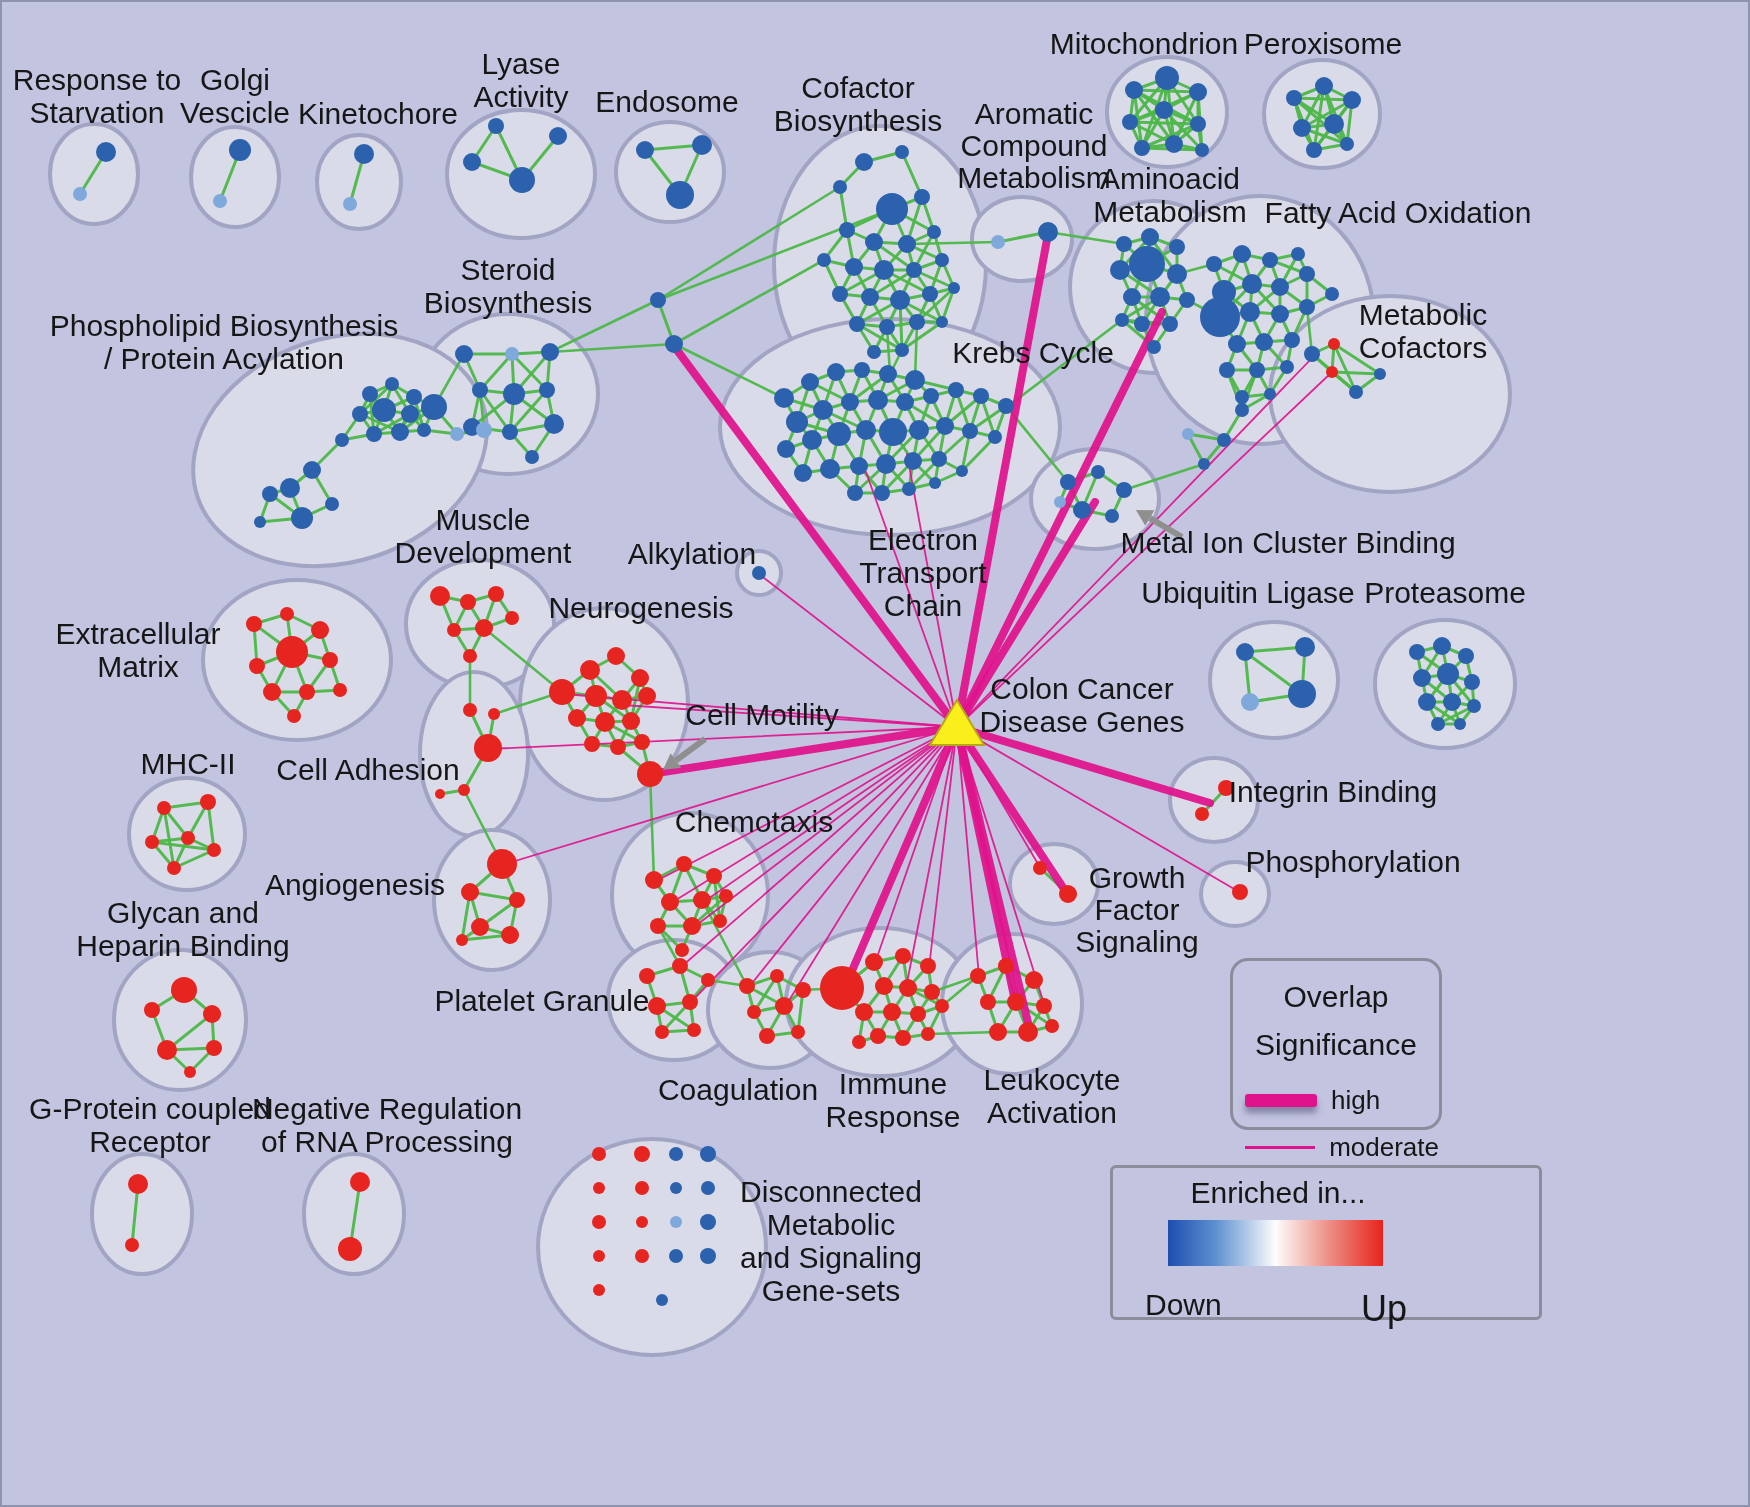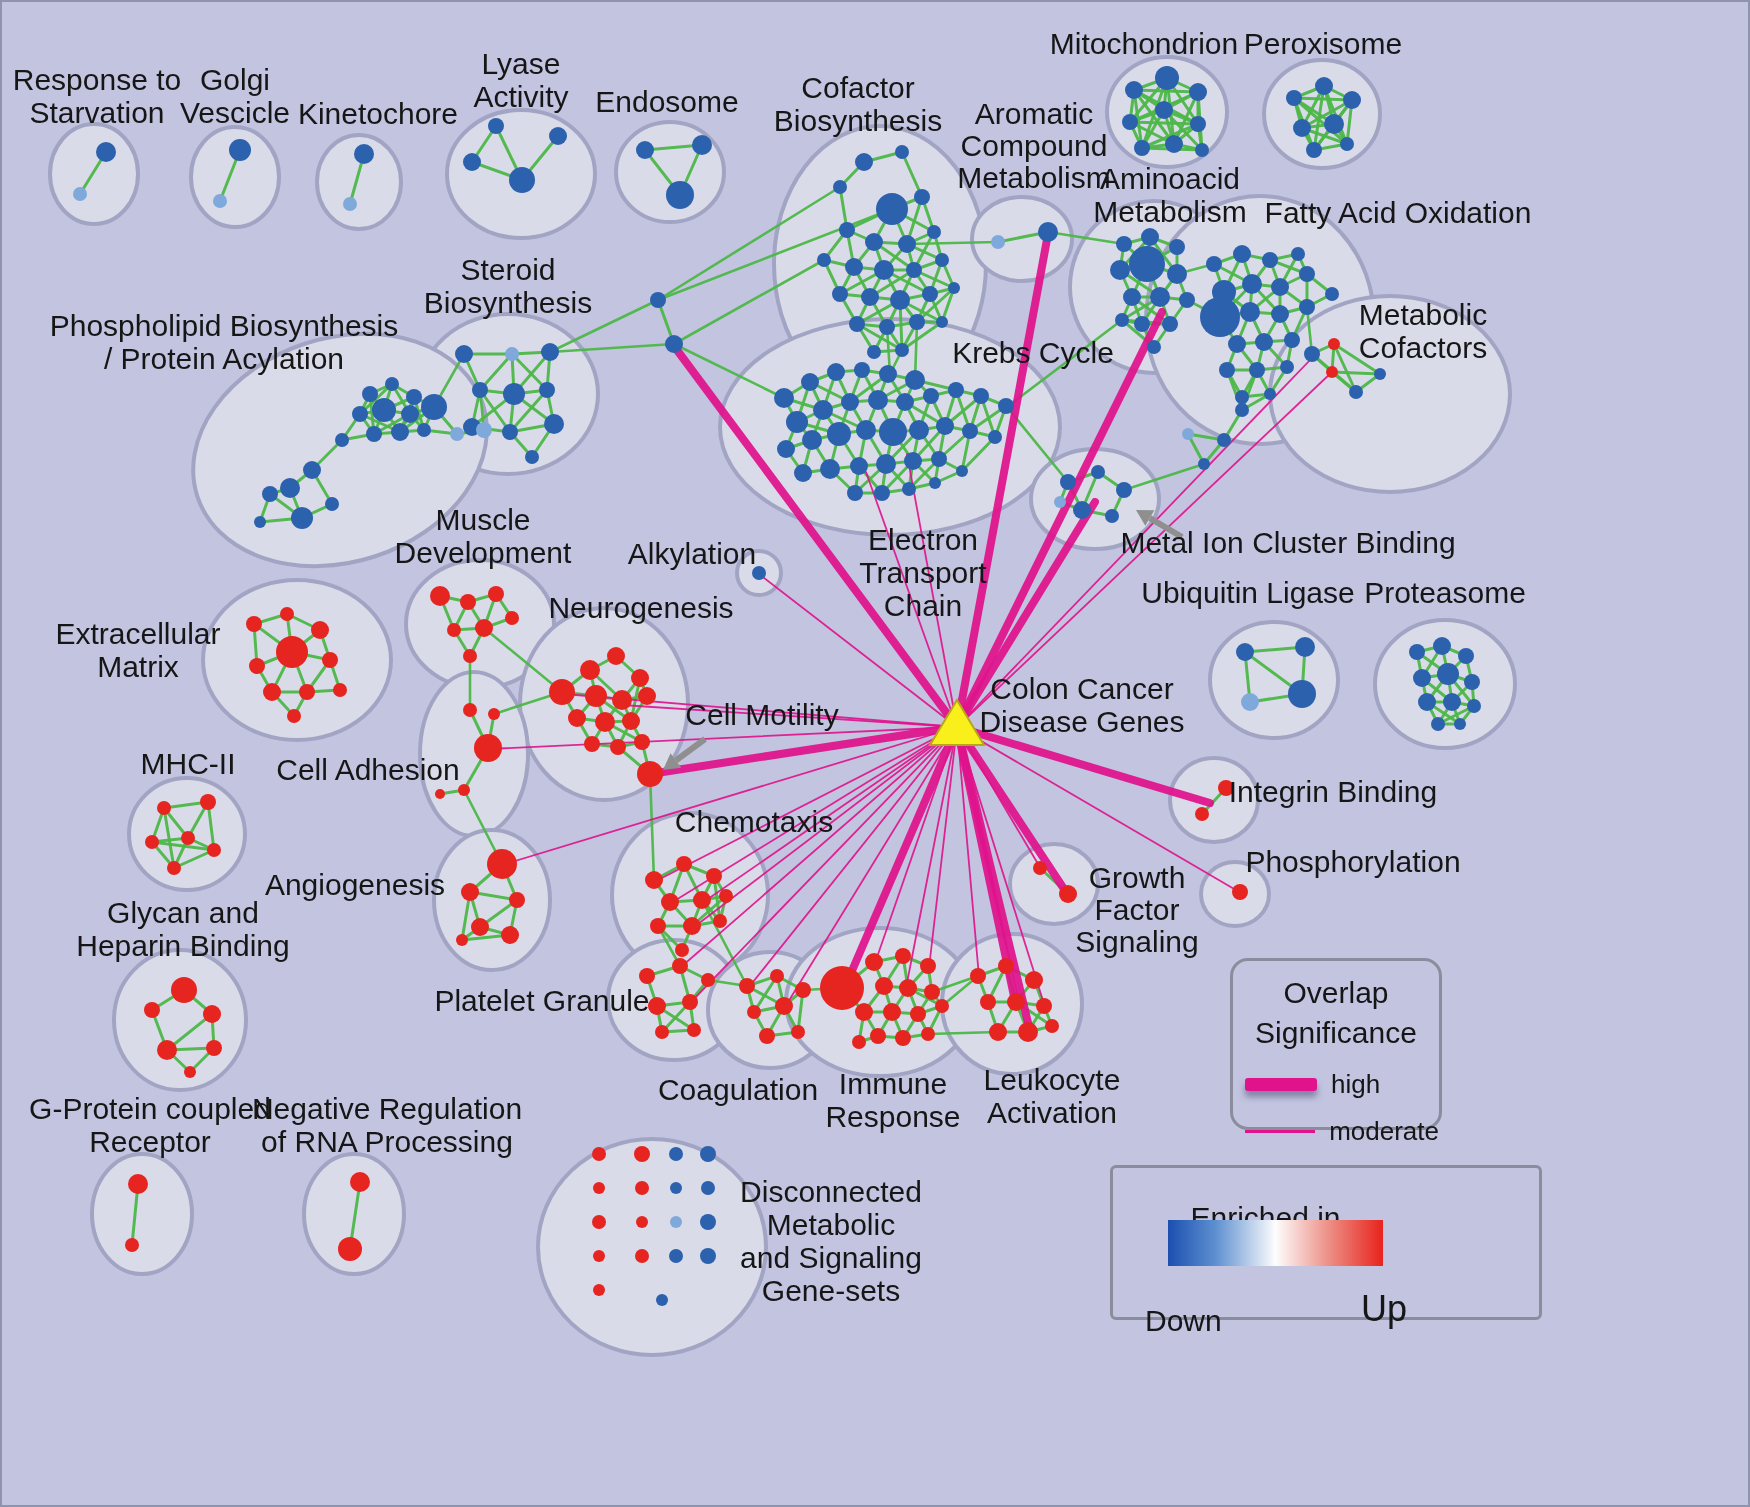--- a/index.html
+++ b/index.html
@@ -3,30 +3,30 @@
 <meta charset="utf-8">
 <style>
   html,body{margin:0;padding:0;background:#ffffff;}
   .stage{position:relative;width:1750px;height:1507px;background:#c2c4e0;overflow:hidden;
          border:2px solid #9093ae;box-sizing:border-box;
          font-family:"Liberation Sans",sans-serif;color:#161616;}
   svg{position:absolute;left:0;top:0;}
   svg text{font-family:"Liberation Sans",sans-serif;}
   .legend{position:absolute;box-sizing:border-box;}
   .legend-overlap{left:1228px;top:956px;width:212px;height:172px;border:3px solid #8b8d9d;border-radius:18px;}
-  .lg-title{margin-top:12px;font-size:30px;line-height:40px;text-align:center;white-space:pre-line;}
+  .lg-title{margin-top:12px;font-size:30px;line-height:48px;text-align:center;white-space:pre-line;}
   .lg-row{display:flex;align-items:center;margin:16px 0 0 12px;}
   .line-high{width:72px;height:13px;background:#e0128c;border-radius:3px;box-shadow:0 6px 6px rgba(110,110,145,.75);}
   .line-mod{width:72px;height:3px;background:#e0128c;}
   .lg-row span{margin-left:14px;font-size:26px;}
   .legend-enriched{left:1108px;top:1163px;width:432px;height:155px;border:3px solid #8b8d9d;border-radius:6px;}
-  .en-title{position:absolute;top:8px;left:40px;width:250px;text-align:center;font-size:30px;margin-top:25px;}
+  .en-title{position:absolute;top:8px;left:40px;width:250px;text-align:center;font-size:30px;}
   .grad-bar{position:absolute;left:55px;top:52px;width:215px;height:46px;
             background:linear-gradient(90deg,#1c4fb0 0%,#5d8fd0 22%,#fdfdfd 50%,#ec8a80 76%,#e8231d 100%);}
-  .en-down{position:absolute;left:32px;top:136px;font-size:30px;}
+  .en-down{position:absolute;left:32px;top:120px;font-size:30px;}
   .en-up{position:absolute;left:248px;top:120px;font-size:36px;}
   .en-note{position:absolute;left:292px;top:56px;width:138px;text-align:center;font-size:29px;line-height:32px;white-space:pre-line;}
 </style>
 </head>
 <body>
 
 <div class="stage">
   <svg id="net-svg" width="1750" height="1507" viewBox="0 0 1750 1507">
       <g>
         <ellipse cx="92" cy="172" rx="44" ry="50" fill="#dadbe9" stroke="#a2a4c4" stroke-width="4"></ellipse>

